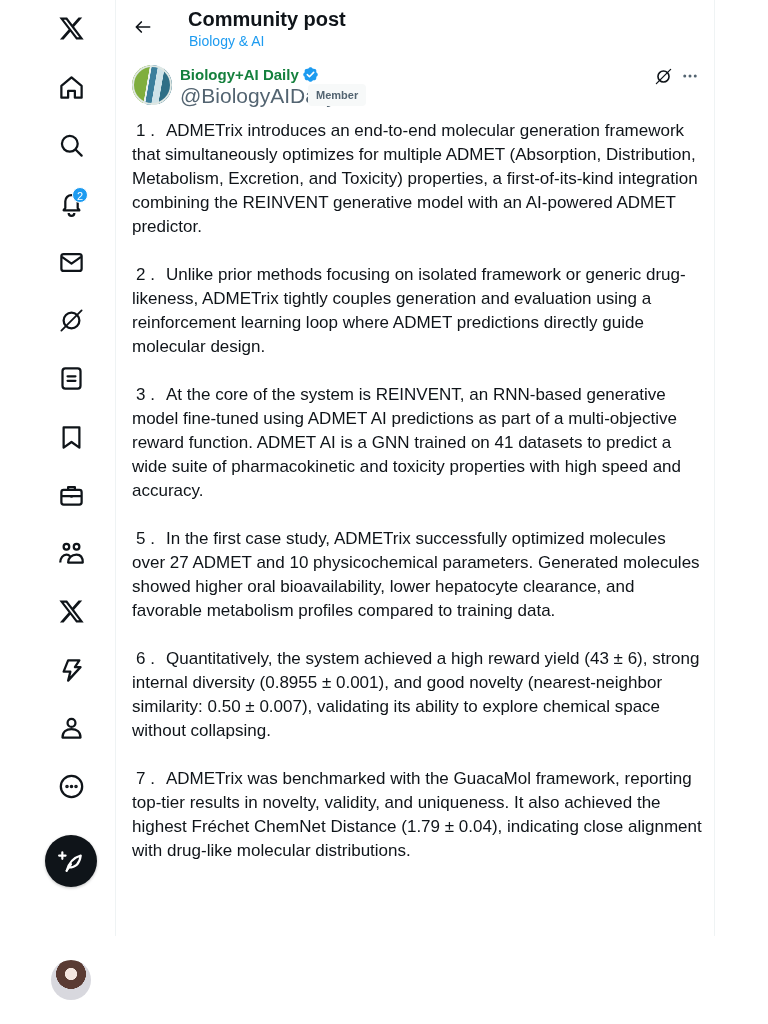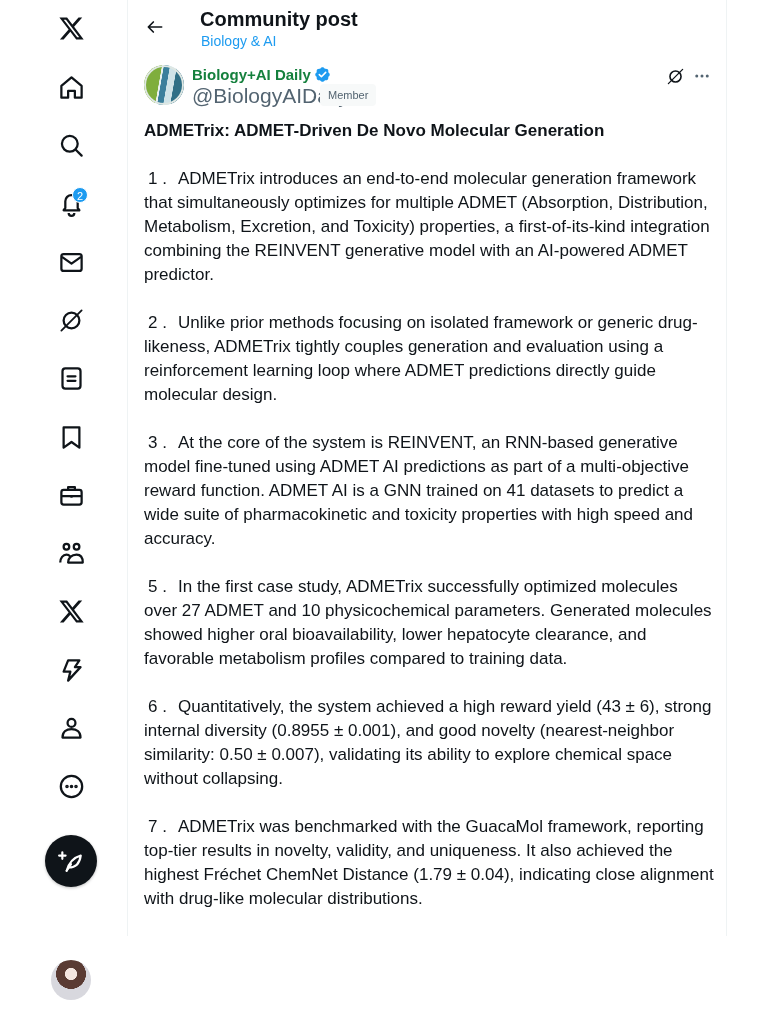--- a/index.html
+++ b/index.html
@@ -9,36 +9,36 @@
     
     .nav { position: absolute; left: 0; top: 0; width: 115px; height: 1024px; }
     .nav-item { position: absolute; left: 46px; width: 50px; height: 50px; display: flex; align-items: center; justify-content: center; border-radius: 50%; cursor: pointer; }
     .nav-item svg { width: 27px; height: 27px; }
     .badge { position: absolute; top: 9px; left: 26px; min-width: 16px; height: 16px; padding: 0 4px; border-radius: 8px; background: #1d9bf0; color: #fff; font-size: 11px; line-height: 16px; text-align: center; border: 1px solid #fff; }
     .compose { position: absolute; left: 45px; top: 835px; width: 52px; height: 52px; border-radius: 50%; background: #0f1419; display: flex; align-items: center; justify-content: center; cursor: pointer; box-shadow: 0 1px 3px rgba(0,0,0,0.25); }
     .compose svg { width: 26px; height: 26px; }
     .me-avatar { position: absolute; left: 51px; top: 960px; width: 40px; height: 40px; border-radius: 50%; overflow: hidden; cursor: pointer; background: radial-gradient(circle at 50% 35%, #f4e6e0 0 18%, #5a3b33 19% 45%, #d8d8de 46%); }
 
     
-    .main { position: absolute; left: 115px; top: 0; width: 600px; height: 936px; border-left: 1px solid #eff3f4; border-right: 1px solid #eff3f4; margin-left: 12px; }
+    .main { position: absolute; left: 115px; top: 0; width: 600px; height: 936px; border-left: 1px solid #eff3f4; border-right: 1px solid #eff3f4; }
     .header { position: absolute; left: 0; top: 0; width: 599px; height: 56px; }
     .back-btn { position: absolute; left: 12px; top: 12px; width: 30px; height: 30px; display: flex; align-items: center; justify-content: center; border-radius: 50%; cursor: pointer; }
     .back-btn svg { width: 20px; height: 20px; }
     .header-title { position: absolute; left: 72px; top: 7px; font-size: 20px; font-weight: 700; line-height: 24px; color: #0f1419; }
     .header-sub { position: absolute; left: 73px; top: 33px; font-size: 14px; line-height: 16px; color: #1d9bf0; cursor: pointer; }
 
     .post-head { position: absolute; left: 16px; top: 65px; width: 570px; height: 42px; }
     .avatar { position: absolute; left: 0; top: 0; width: 40px; height: 40px; border-radius: 50%; overflow: hidden; cursor: pointer;
       background: linear-gradient(100deg, #7fae3d 0 38%, #e9f1ef 39% 42%, #3b7f9c 43% 55%, #cfe3e8 56% 70%, #2f6f86 71%); }
     .avatar::after { content: ""; position: absolute; inset: 0; border-radius: 50%; box-shadow: inset 0 0 0 2px #dfe7e3; }
     .display-name { position: absolute; left: 48px; top: 0; font-size: 15px; font-weight: 700; line-height: 19px; color: #15803d; cursor: pointer; }
     .verified { position: absolute; left: 170px; top: 1px; width: 17px; height: 17px; }
     .handle { position: absolute; left: 48px; top: 21px; font-size: 21px; line-height: 19px; color: #536471; cursor: pointer; }
     .dot { position: absolute; left: 168px; top: 21px; font-size: 15px; line-height: 19px; color: #536471; }
-    .member-tag { position: absolute; left: 176px; top: 19px; height: 22px; padding: 0 8px; border-radius: 4px; background: #f7f9f9; font-size: 11px; font-weight: 400; line-height: 22px; color: #536471; }
+    .member-tag { position: absolute; left: 176px; top: 19px; height: 22px; padding: 0 8px; border-radius: 4px; background: #f7f9f9; font-size: 11px; font-weight: 700; line-height: 22px; color: #536471; }
     .grok-btn { position: absolute; left: 520px; top: 0; width: 22px; height: 22px; display: flex; align-items: center; justify-content: center; cursor: pointer; }
     .grok-btn svg { width: 19px; height: 19px; }
     .more-btn { position: absolute; left: 547px; top: 0; width: 22px; height: 22px; display: flex; align-items: center; justify-content: center; cursor: pointer; }
     .more-btn svg { width: 18px; height: 18px; }
 
     .post-body { position: absolute; left: 16px; top: 119px; width: 570px; font-size: 17px; line-height: 24px; color: #0f1419; }
     .post-title { font-weight: 700; margin-bottom: 24px; }
     .para { margin-bottom: 24px; }
     .num { display: inline-block; width: 34px; padding-left: 4px; }
   </style>
@@ -169,21 +169,20 @@
     <div class="more-btn">
       <svg viewBox="0 0 24 24" fill="#536471">
           <circle cx="5" cy="12" r="2"></circle>
           <circle cx="12" cy="12" r="2"></circle>
           <circle cx="19" cy="12" r="2"></circle>
         </svg>
     </div>
   </div>
 
   <div class="post-body">
-    <div class="post-title">ADMETrix: ADMET-Driven De Novo Molecular Generation</div>
     <p class="para"><span class="num"><span>1</span> <span>.</span></span><span>ADMETrix introduces an end-to-end molecular generation framework that simultaneously optimizes for multiple ADMET (Absorption, Distribution, Metabolism, Excretion, and Toxicity) properties, a first-of-its-kind integration combining the REINVENT generative model with an AI-powered ADMET predictor.</span></p>
     <p class="para"><span class="num"><span>2</span> <span>.</span></span><span>Unlike prior methods focusing on isolated framework or generic drug-likeness, ADMETrix tightly couples generation and evaluation using a reinforcement learning loop where ADMET predictions directly guide molecular design.</span></p>
     <p class="para"><span class="num"><span>3</span> <span>.</span></span><span>At the core of the system is REINVENT, an RNN-based generative model fine-tuned using ADMET AI predictions as part of a multi-objective reward function. ADMET AI is a GNN trained on 41 datasets to predict a wide suite of pharmacokinetic and toxicity properties with high speed and accuracy.</span></p>
     <p class="para"><span class="num"><span>5</span> <span>.</span></span><span>In the first case study, ADMETrix successfully optimized molecules over 27 ADMET and 10 physicochemical parameters. Generated molecules showed higher oral bioavailability, lower hepatocyte clearance, and favorable metabolism profiles compared to training data.</span></p>
     <p class="para"><span class="num"><span>6</span> <span>.</span></span><span>Quantitatively, the system achieved a high reward yield (43 ± 6), strong internal diversity (0.8955 ± 0.001), and good novelty (nearest-neighbor similarity: 0.50 ± 0.007), validating its ability to explore chemical space without collapsing.</span></p>
     <p class="para"><span class="num"><span>7</span> <span>.</span></span><span>ADMETrix was benchmarked with the GuacaMol framework, reporting top-tier results in novelty, validity, and uniqueness. It also achieved the highest Fréchet ChemNet Distance (1.79 ± 0.04), indicating close alignment with drug-like molecular distributions.</span></p>
   </div>
 </main>
 
 </body></html>

